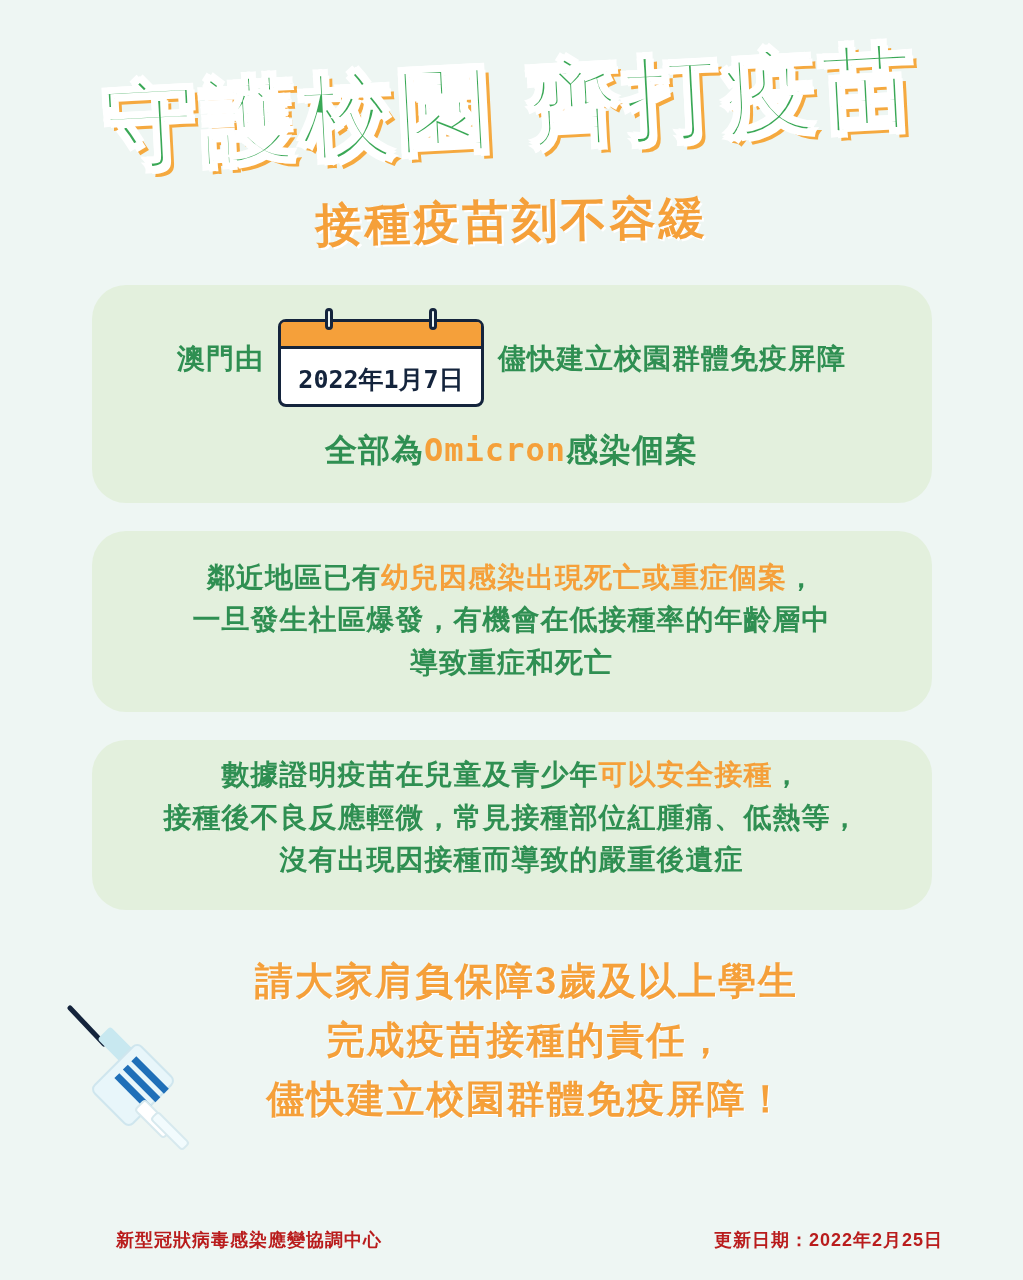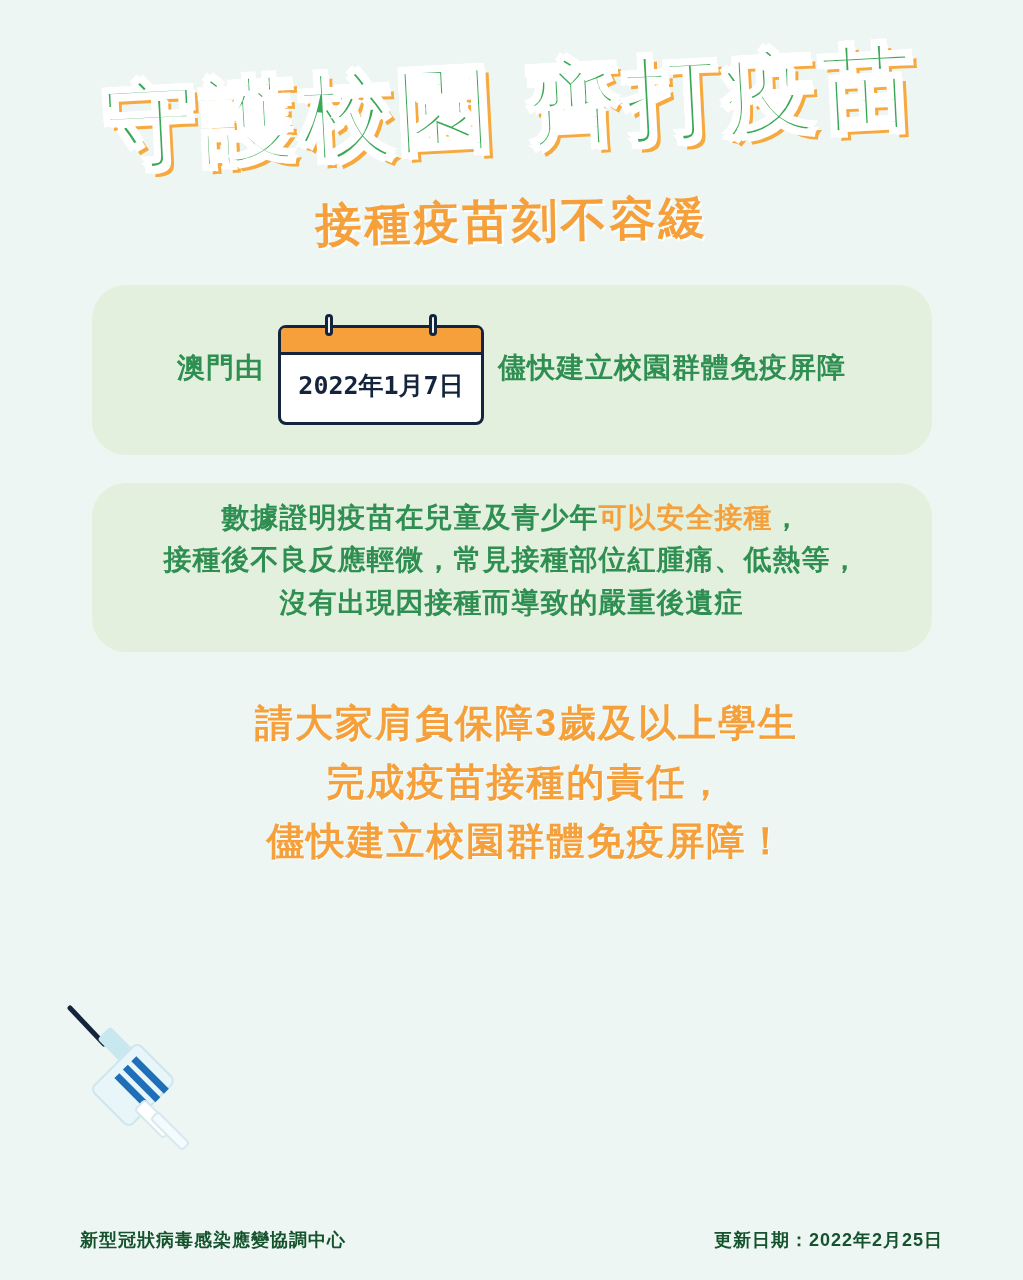--- a/index.html
+++ b/index.html
@@ -79,27 +79,27 @@
   .row-cal .txt {
     font-size: 28px;
     font-weight: bold;
     color: #2f8f52;
     letter-spacing: 1px;
   }
 
   .calendar {
     position: relative;
     width: 206px;
-    height: 100px;
+    height: 88px;
     background: #ffffff;
     border: 3px solid #14243c;
     border-radius: 8px;
     box-sizing: border-box;
     overflow: visible;
-    margin-top: 14px;
+    margin-top: 8px;
   }
   .calendar .cal-top {
     height: 24px;
     background: #f5a03a;
     border-bottom: 3px solid #14243c;
     border-radius: 4px 4px 0 0;
   }
   .calendar .ring {
     position: absolute;
     top: -14px;
@@ -192,22 +192,23 @@
     right: 0;
     padding: 0 80px;
     display: flex;
     justify-content: space-between;
     align-items: center;
     box-sizing: border-box;
   }
   .footer div {
     font-size: 18px;
     font-weight: bold;
-    color: #14532d;
-    letter-spacing: 1px;
+    color: #b91c1c;
+    letter-spacing: 1px;
+    margin-left: 36px;
   }
 </style>
 </head>
 <body>
 
 <div class="poster">
 
   <div class="title-wrap">
     <div class="main-title">守護校園 齊打疫苗</div>
   </div>
@@ -218,22 +219,32 @@
     <div class="row-cal">
       <div class="txt">澳門由</div>
       <div class="calendar">
         <div class="ring l"></div>
         <div class="ring r"></div>
         <div class="cal-top"></div>
         <div class="cal-date">2022年1月7日</div>
       </div>
       <div class="txt">儘快建立校園群體免疫屏障</div>
     </div>
-  </div>
-
+    <div class="line2">
+      <span>全部為</span><span class="hl">Omicron</span><span>感染個案</span>
+    </div>
+  </div>
+
+  <div class="panel panel-2">
+    <div class="p-line">
+      <span>鄰近地區已有</span><span class="hl">幼兒因感染出現死亡或重症個案</span><span>，</span>
+    </div>
+    <div class="p-line">一旦發生社區爆發，有機會在低接種率的年齡層中</div>
+    <div class="p-line">導致重症和死亡</div>
+  </div>
 
   <div class="panel panel-3">
     <div class="p-line">
       <span>數據證明疫苗在兒童及青少年</span><span class="hl">可以安全接種</span><span>，</span>
     </div>
     <div class="p-line">接種後不良反應輕微，常見接種部位紅腫痛、低熱等，</div>
     <div class="p-line">沒有出現因接種而導致的嚴重後遺症</div>
   </div>
 
   <div class="syringe">

